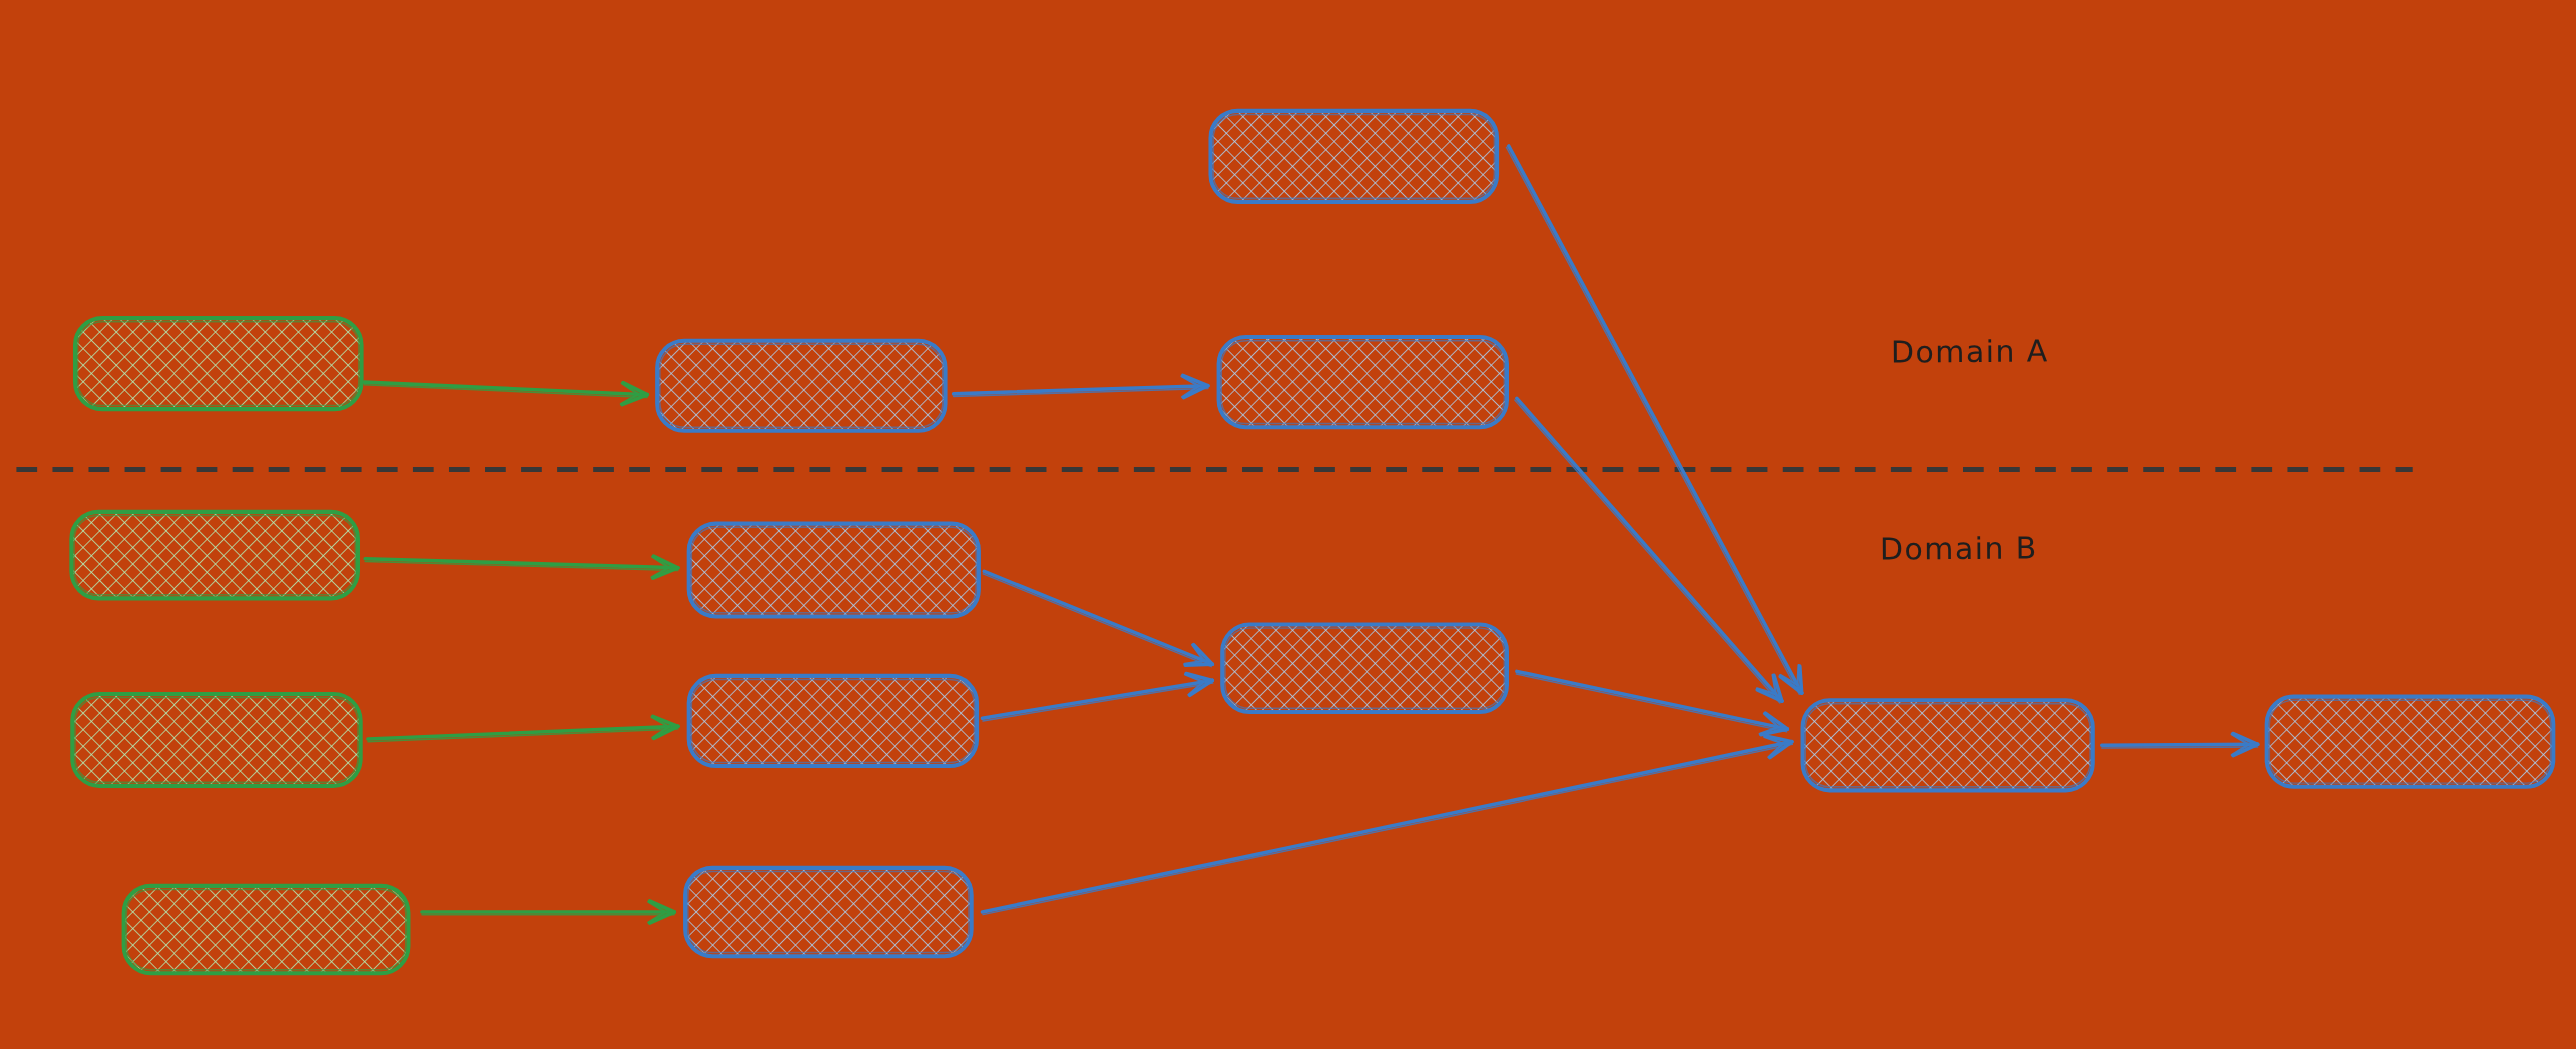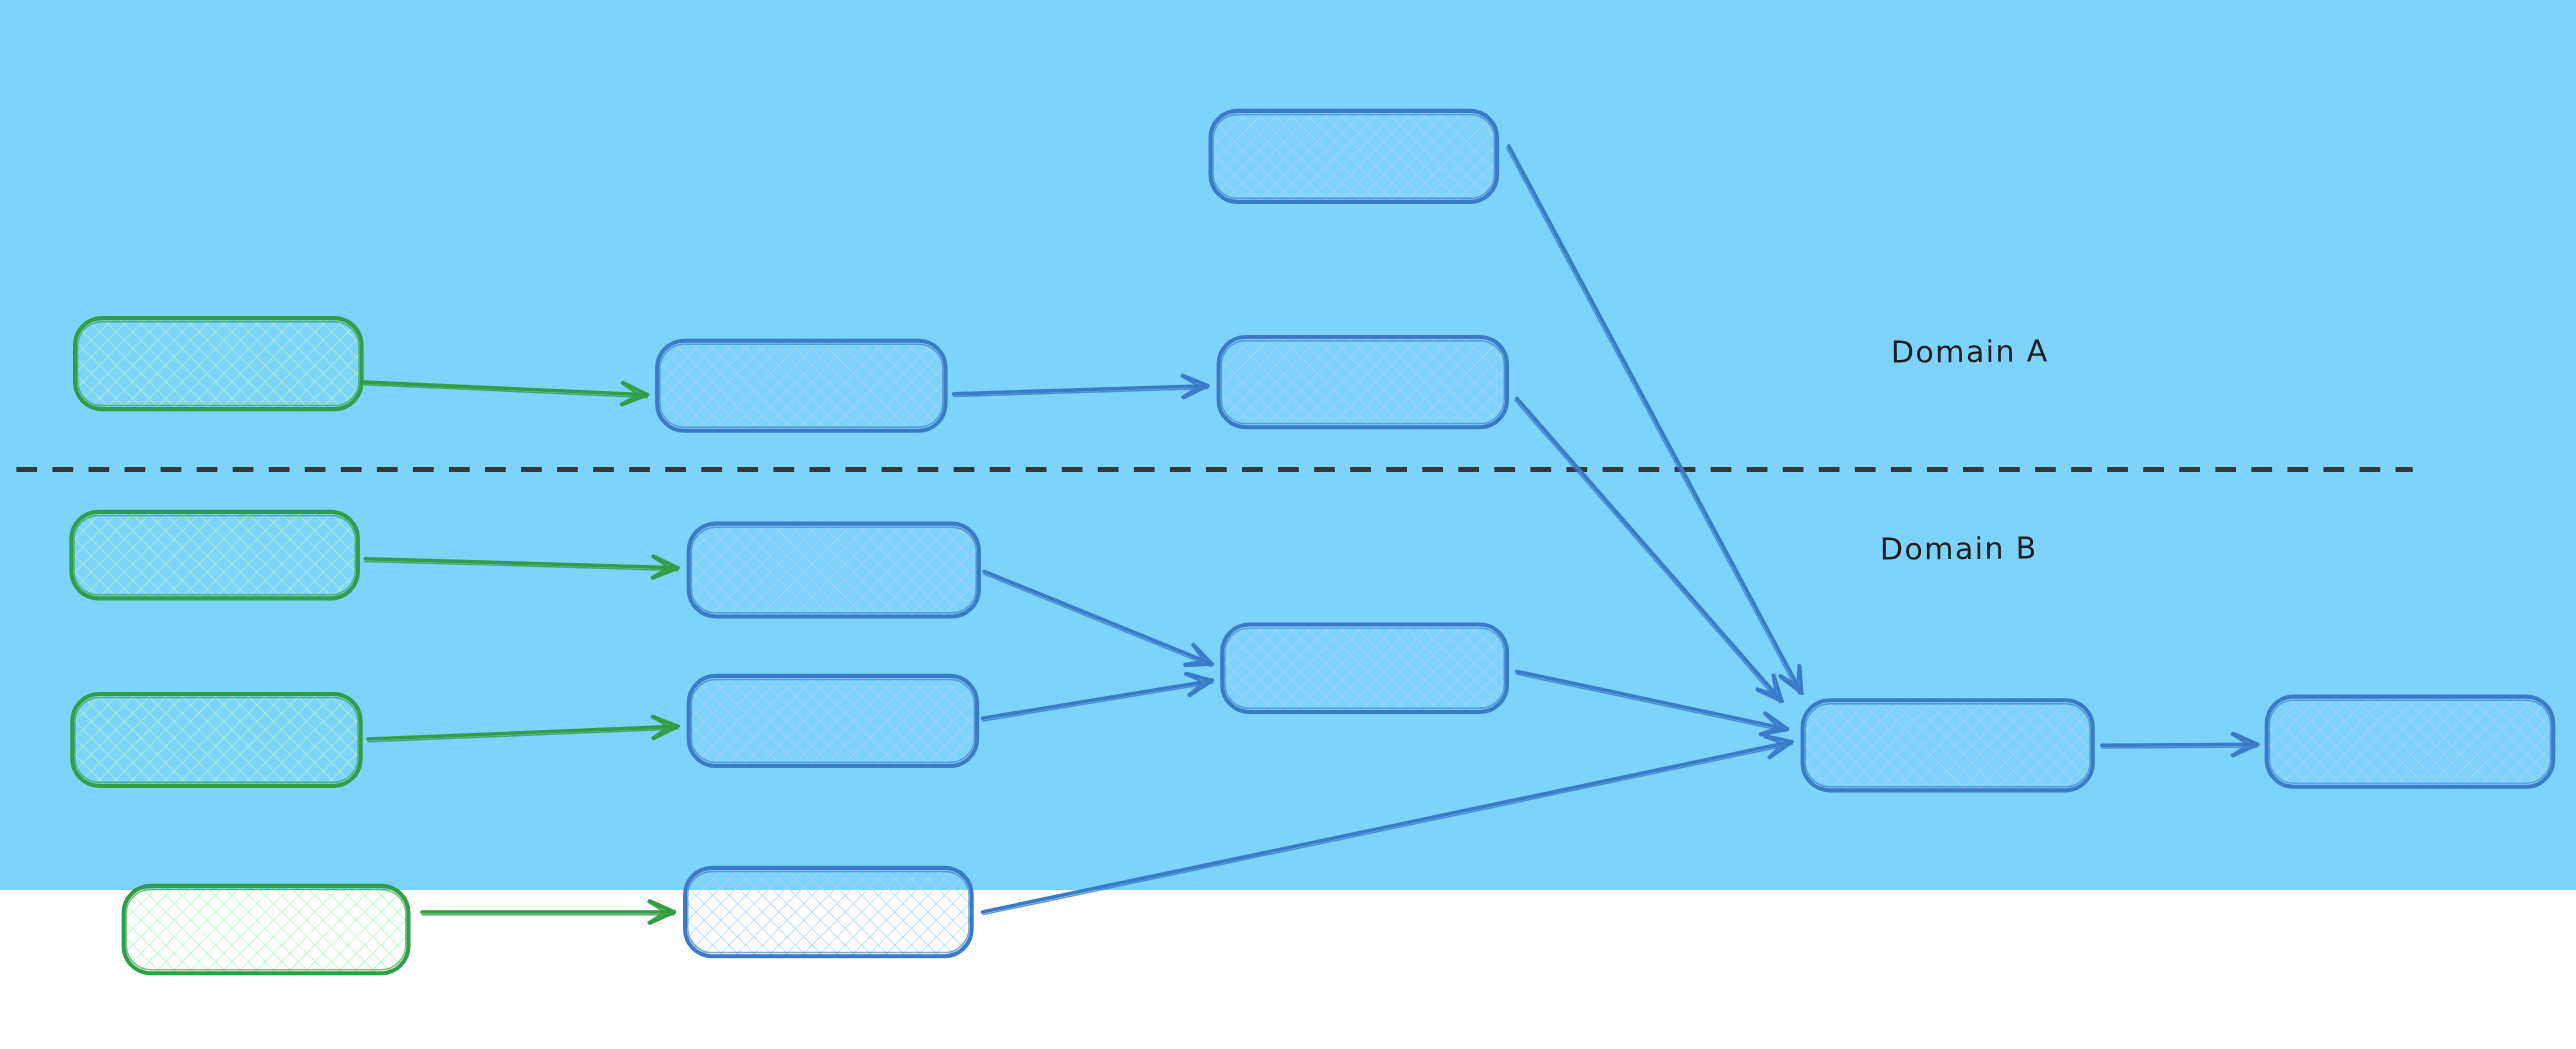--- a/index.html
+++ b/index.html
@@ -6,22 +6,22 @@
     margin: 0;
     padding: 0;
     background: #ffffff;
     width: 2576px;
     height: 1049px;
     overflow: hidden;
   }
   .canvas {
     position: relative;
     width: 2576px;
-    height: 890px;
-    background: #7dd3fc;
+    height: 1049px;
+    background: #c2410c;
   }
   #diagram-svg {
     position: absolute;
     left: 0;
     top: 0;
     display: block;
   }
   .divider {
     stroke-dasharray: 23 17;
     stroke-width: 5.5;

